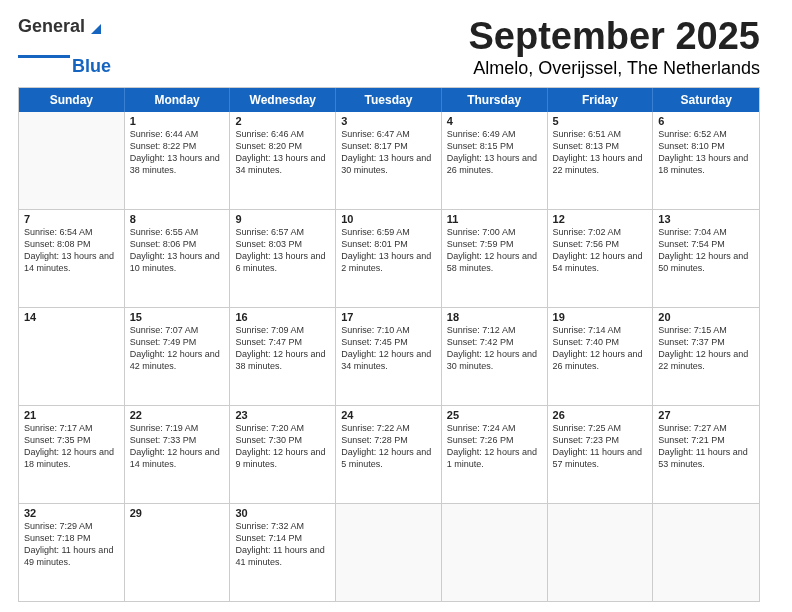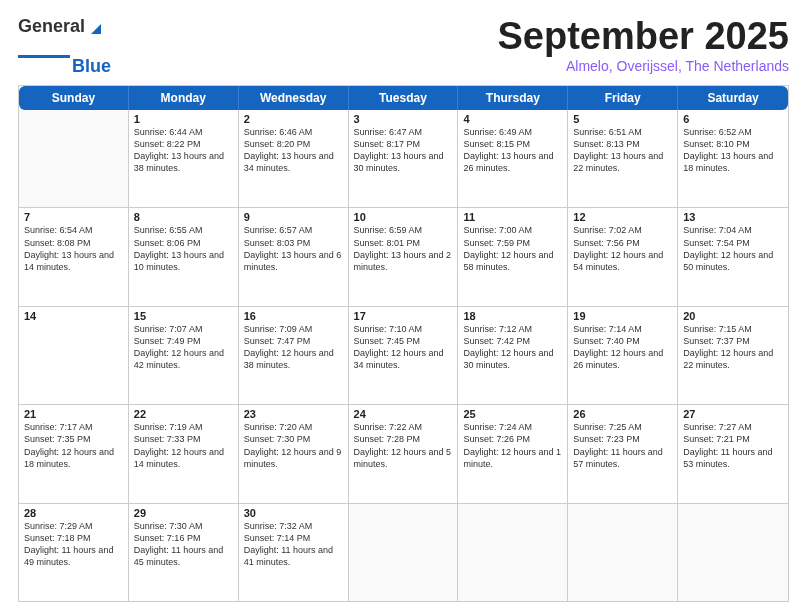--- a/index.html
+++ b/index.html
@@ -6,21 +6,21 @@
     body {
       font-family: Arial, sans-serif;
       background: #fff;
       width: 792px;
       height: 612px;
       overflow: hidden;
     }
     .page {
       width: 792px;
       height: 612px;
-      padding: 16px 3px 10px 18px;
+      padding: 16px 32px 10px 18px;
       display: flex;
       flex-direction: column;
     }
     .header {
       display: flex;
       align-items: flex-start;
       justify-content: space-between;
       margin-bottom: 8px;
     }
     .logo {
@@ -31,34 +31,33 @@
     .title-block {
       text-align: right;
     }
     .month-year {
       font-size: 38px;
       font-weight: bold;
       color: #222;
       line-height: 1.1;
     }
     .location {
-      font-size: 14px;
-      color: #8b5cf6;
+      font-size: 18px;
+      color: #000000;
     }
     .calendar {
       flex: 1;
       display: flex;
       flex-direction: column;
       border: 1px solid #ccc;
     }
     .cal-header {
       display: grid;
       grid-template-columns: repeat(7, 1fr);
       background: #1565c0;
-      border-radius: 6px;
     }
     .cal-header-cell {
       color: #fff;
       font-size: 12px;
       font-weight: bold;
       text-align: center;
       padding: 5px 2px;
       border-right: 1px solid #3a7fd4;
     }
     .cal-header-cell:last-child { border-right: none; }
@@ -242,26 +241,25 @@
             <span class="day-num">26</span>
             <div class="cell-info">Sunrise: 7:25 AM<br>Sunset: 7:23 PM<br>Daylight: 11 hours and 57 minutes.</div>
           </div>
           <div class="cal-cell">
             <span class="day-num">27</span>
             <div class="cell-info">Sunrise: 7:27 AM<br>Sunset: 7:21 PM<br>Daylight: 11 hours and 53 minutes.</div>
           </div>
         </div>
         <div class="cal-row">
           <div class="cal-cell">
-            <span class="day-num">28</span>
+            <span class="day-num">32</span>
             <div class="cell-info">Sunrise: 7:29 AM<br>Sunset: 7:18 PM<br>Daylight: 11 hours and 49 minutes.</div>
           </div>
           <div class="cal-cell">
             <span class="day-num">29</span>
-            <div class="cell-info">Sunrise: 7:30 AM<br>Sunset: 7:16 PM<br>Daylight: 11 hours and 45 minutes.</div>
           </div>
           <div class="cal-cell">
             <span class="day-num">30</span>
             <div class="cell-info">Sunrise: 7:32 AM<br>Sunset: 7:14 PM<br>Daylight: 11 hours and 41 minutes.</div>
           </div>
           <div class="cal-cell empty"></div>
           <div class="cal-cell empty"></div>
           <div class="cal-cell empty"></div>
           <div class="cal-cell empty"></div>
         </div>

